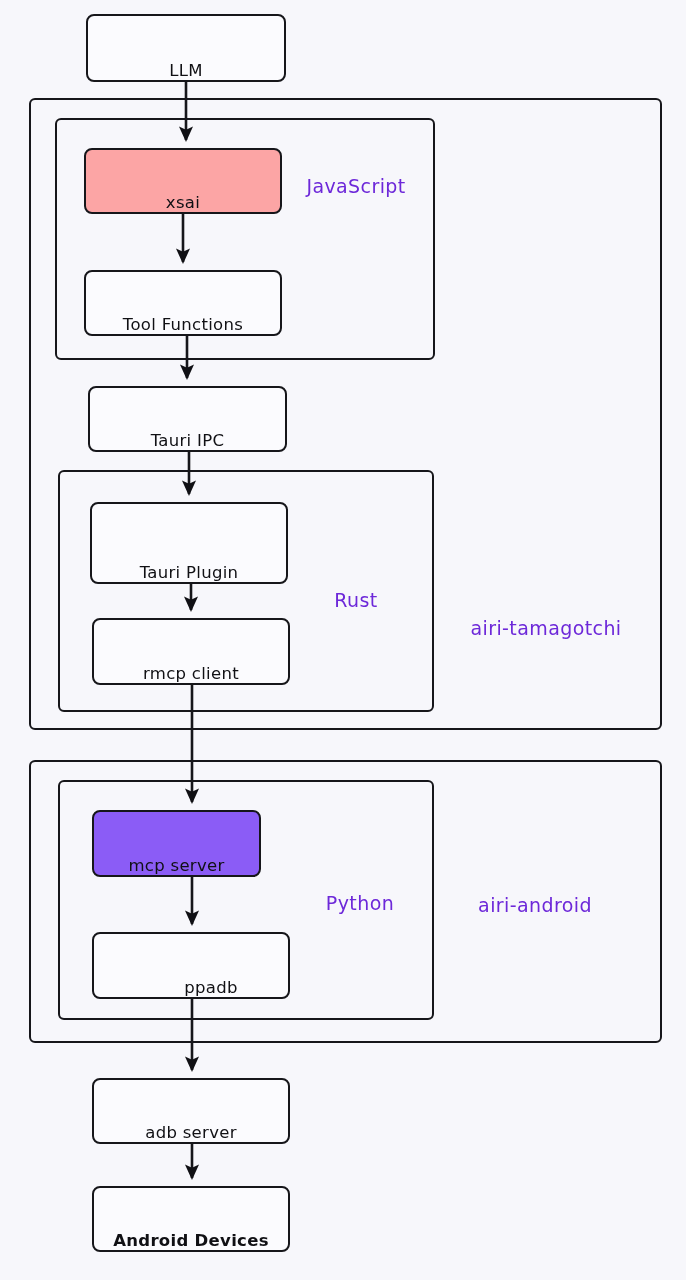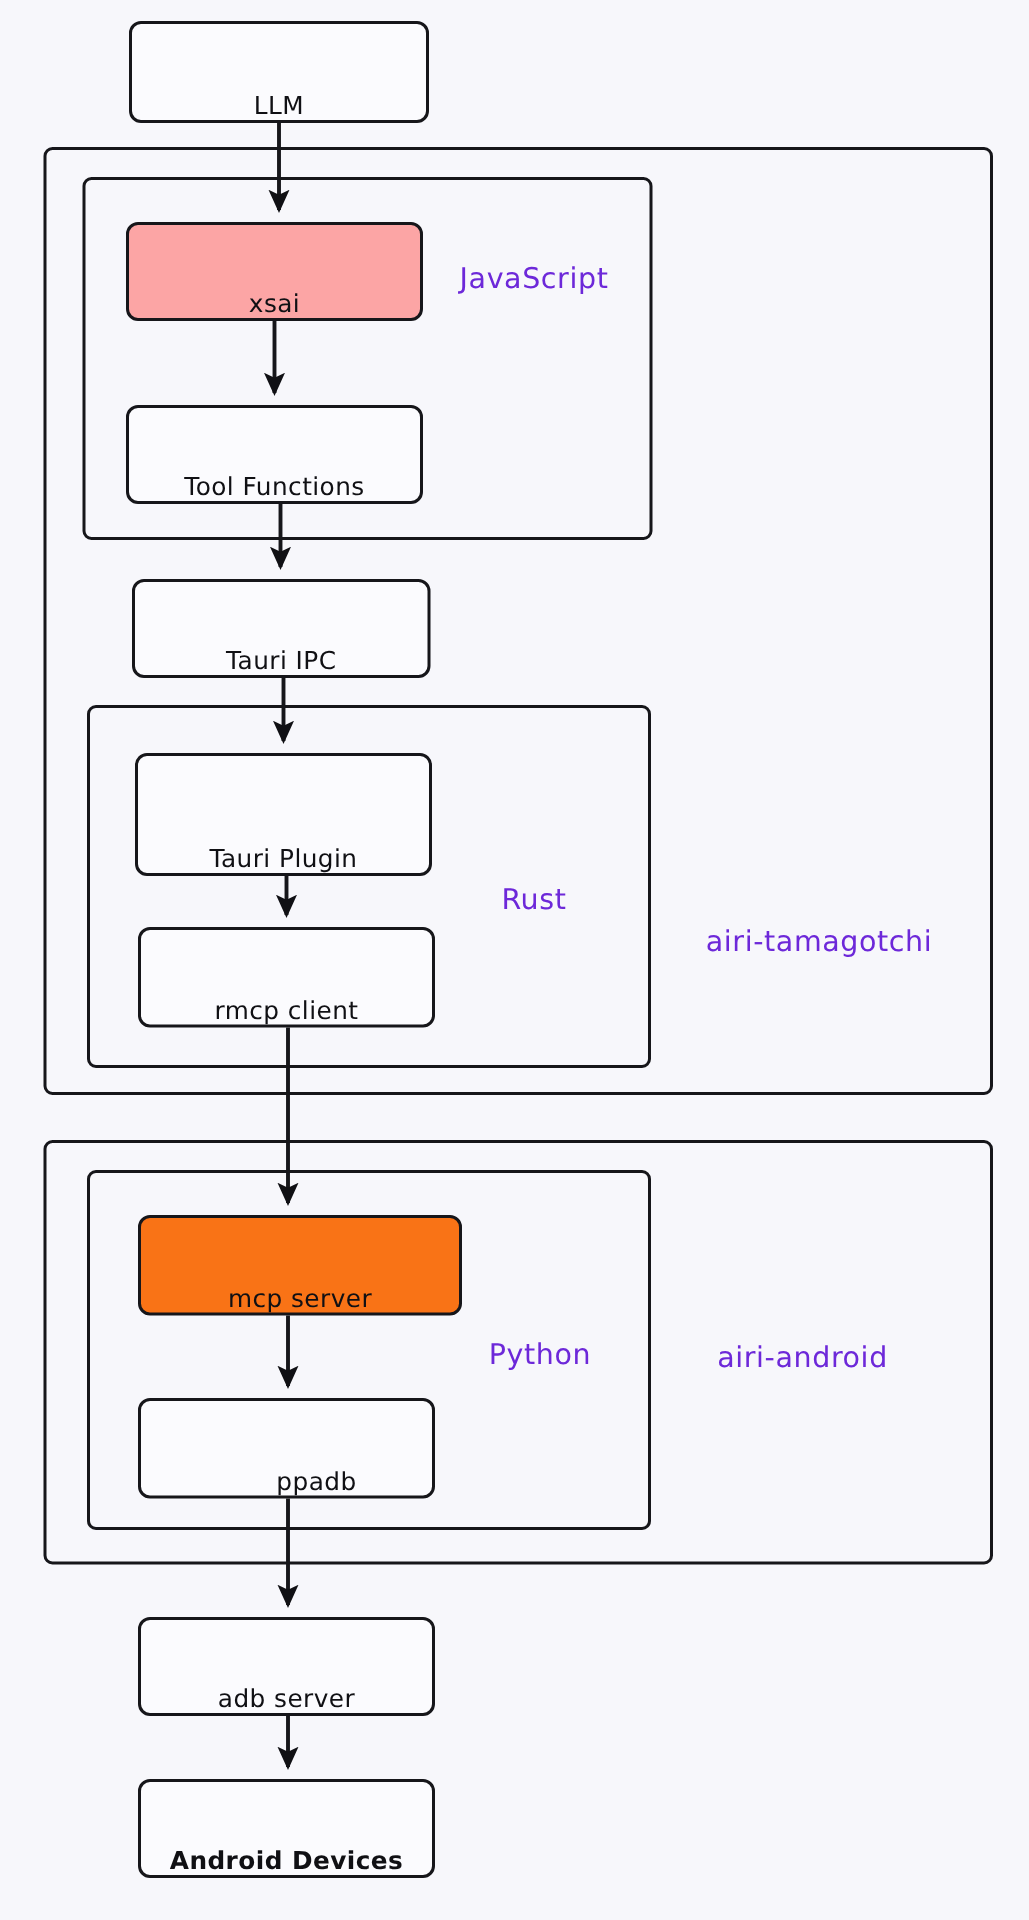--- a/index.html
+++ b/index.html
@@ -122,21 +122,21 @@
       </div>
       <div class="node-box" style="left: 88px; top: 386px; width: 199px; height: 66px; background: rgb(251, 251, 254); border-color: rgb(22, 22, 26);">
         <span class="node-label">Tauri IPC</span>
       </div>
       <div class="node-box" style="left: 90px; top: 502px; width: 198px; height: 82px; background: rgb(251, 251, 254); border-color: rgb(22, 22, 26);">
         <span class="node-label">Tauri Plugin</span>
       </div>
       <div class="node-box" style="left: 92px; top: 618px; width: 198px; height: 67px; background: rgb(251, 251, 254); border-color: rgb(22, 22, 26);">
         <span class="node-label">rmcp client</span>
       </div>
-      <div class="node-box" style="left: 92px; top: 810px; width: 216px; height: 67px; background: #f97316; border-color: rgb(22, 22, 26);">
+      <div class="node-box" style="left: 92px; top: 810px; width: 169px; height: 67px; background: #8b5cf6; border-color: rgb(22, 22, 26);">
         <span class="node-label">mcp server</span>
       </div>
       <div class="node-box" style="left: 92px; top: 932px; width: 198px; height: 67px; background: rgb(251, 251, 254); border-color: rgb(22, 22, 26); padding-left: 40px;">
         <span class="node-label">ppadb</span>
       </div>
       <div class="node-box" style="left: 92px; top: 1078px; width: 198px; height: 66px; background: rgb(251, 251, 254); border-color: rgb(22, 22, 26);">
         <span class="node-label">adb server</span>
       </div>
       <div class="node-box strong" style="left: 92px; top: 1186px; width: 198px; height: 66px; background: rgb(251, 251, 254); border-color: rgb(22, 22, 26);">
         <span class="node-label">Android Devices</span>

